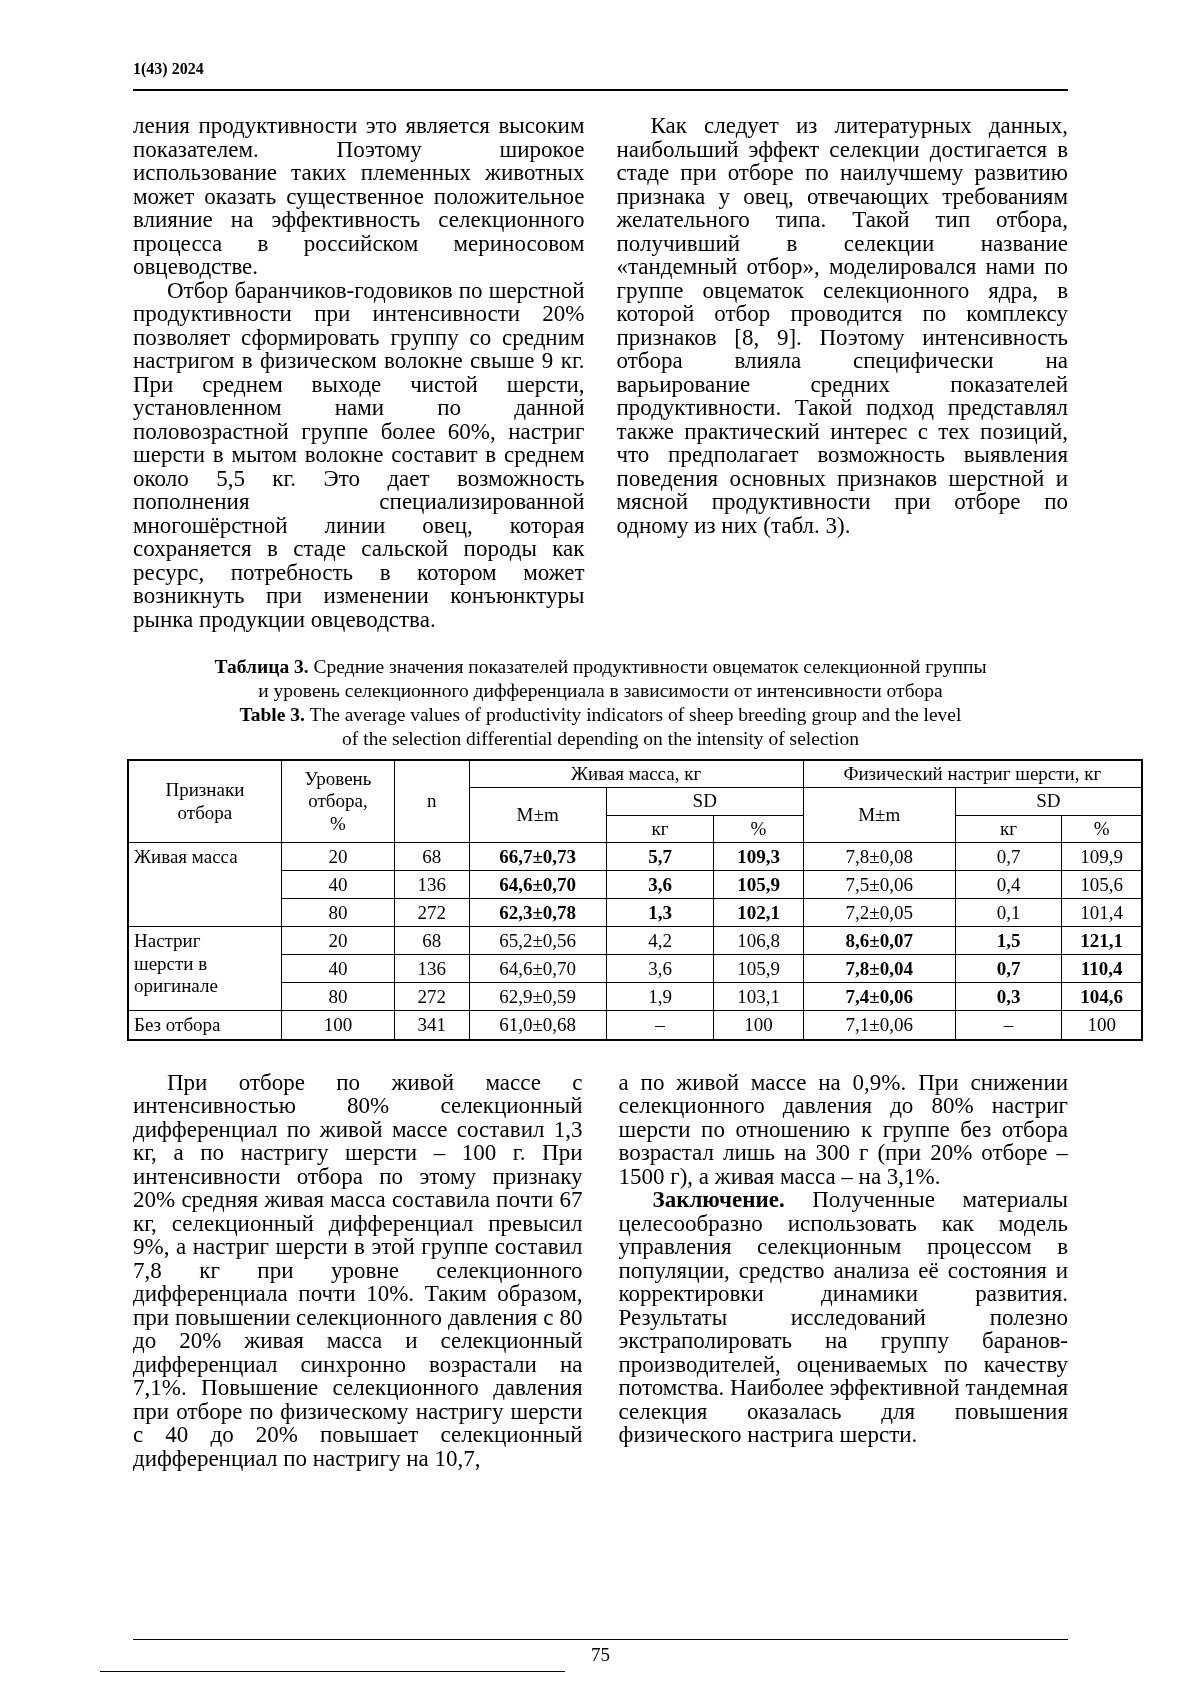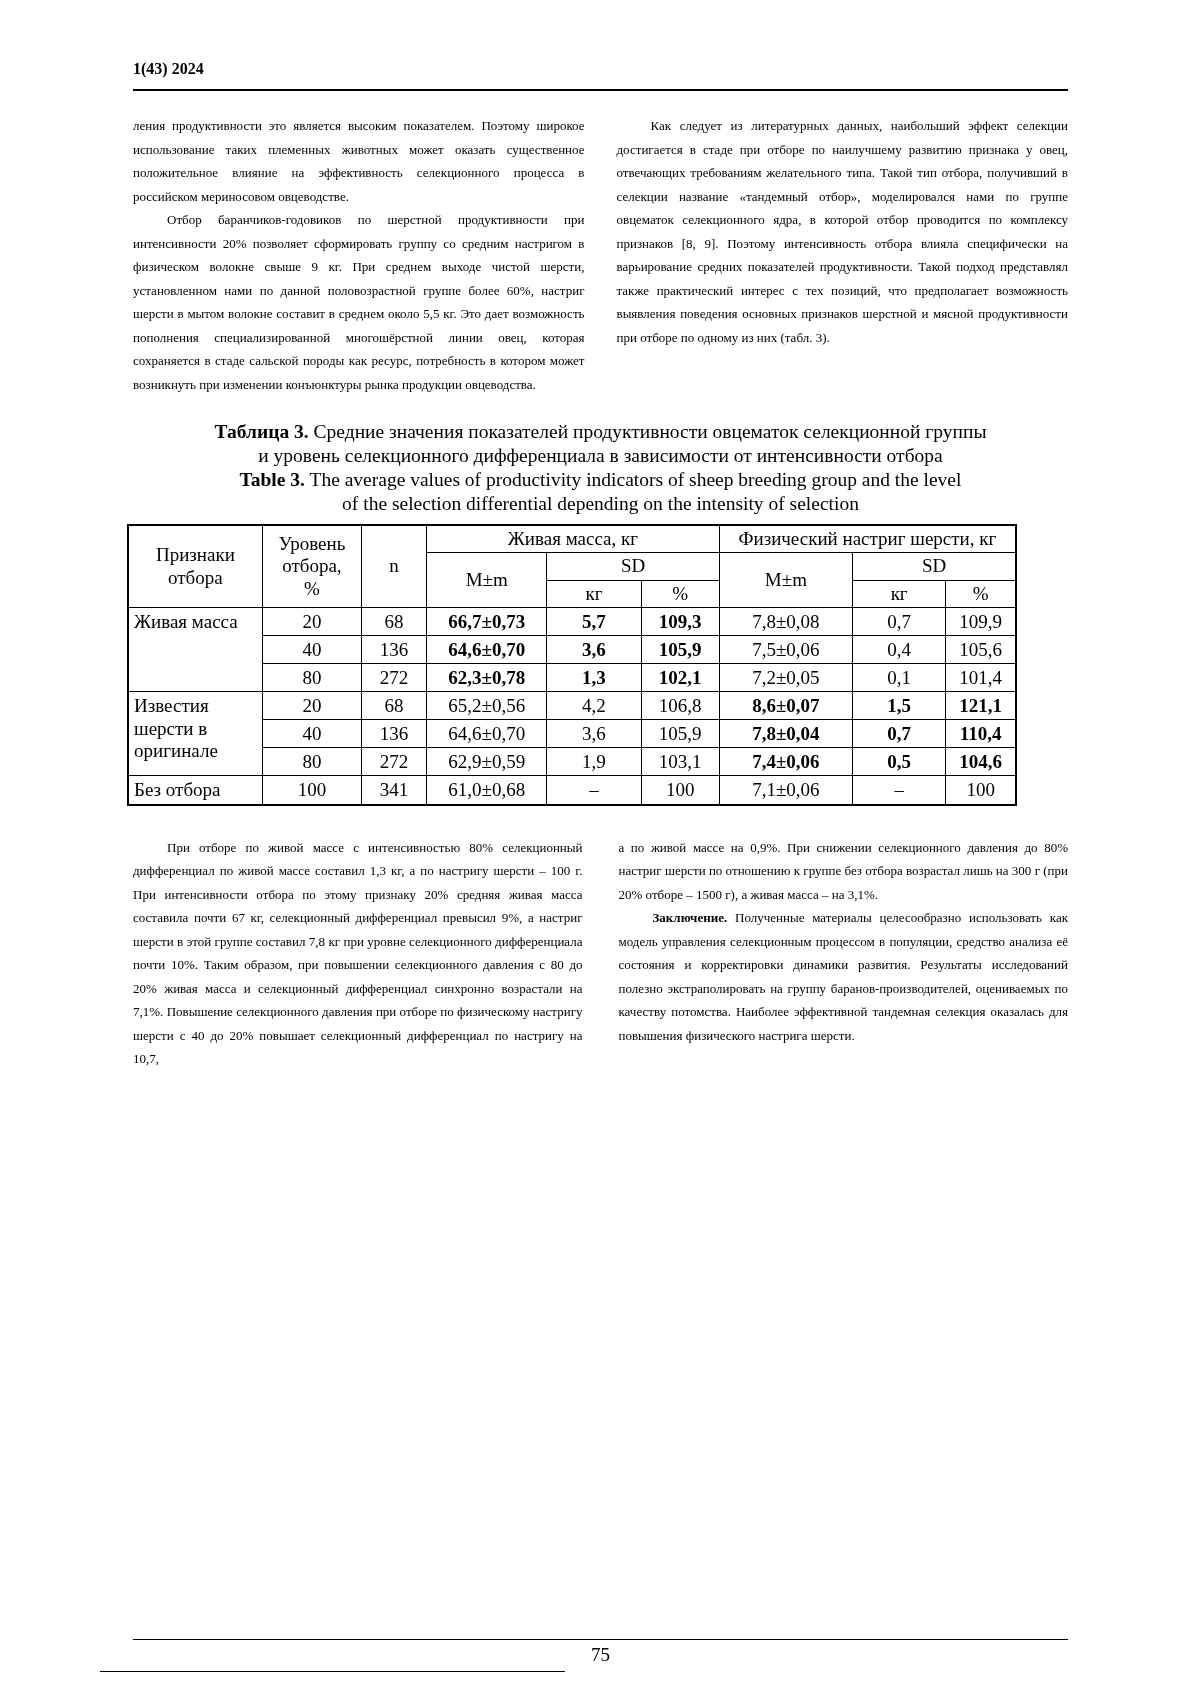--- a/index.html
+++ b/index.html
@@ -21,34 +21,34 @@
     display:flex; justify-content:space-between; align-items:flex-end;
   }
   .issue { font-size:16px; font-weight:bold; padding-bottom:1px; white-space:nowrap; }
   .journal-title { text-align:right; font-size:20px; font-weight:bold; line-height:27px; }
   .header-rule { height:2px; background:#000; margin-top:10px; }
 
   
   .two-col {
     display:flex; gap:32px;
     margin-top:23px;
-    font-size:13px; line-height:23.5px;
+    font-size:23px; line-height:23.5px;
     text-align:justify;
   }
   .two-col .col { flex:1 1 0; min-width:0; }
   .col p { text-indent:34px; }
   .col p.noindent { text-indent:0; }
   .b { font-weight:bold; }
 
   
   .caption { margin-top:24px; text-align:center; font-size:19.5px; line-height:24px; }
 
   
   .data-table {
-    width:890px; margin-left:-6px; margin-top:8px;
+    width:1016px; margin-left:-6px; margin-top:8px;
     border-collapse:collapse;
     border:2px solid #000;
     table-layout:fixed;
     font-size:19px;
   }
   .data-table th, .data-table td {
     border:1px solid #000;
     text-align:center; vertical-align:middle;
     font-weight:normal;
     padding:2px 3px;
@@ -162,21 +162,21 @@
             <td>80</td>
             <td>272</td>
             <td class="b">62,3±0,78</td>
             <td class="b">1,3</td>
             <td class="b">102,1</td>
             <td>7,2±0,05</td>
             <td>0,1</td>
             <td>101,4</td>
           </tr>
           <tr>
-            <td rowspan="3" class="trait-cell">Известия
+            <td rowspan="3" class="trait-cell">Настриг
 шерсти в
 оригинале</td>
             <td>20</td>
             <td>68</td>
             <td>65,2±0,56</td>
             <td>4,2</td>
             <td>106,8</td>
             <td class="b">8,6±0,07</td>
             <td class="b">1,5</td>
             <td class="b">121,1</td>
@@ -191,21 +191,21 @@
             <td class="b">0,7</td>
             <td class="b">110,4</td>
           </tr>
           <tr>
             <td>80</td>
             <td>272</td>
             <td>62,9±0,59</td>
             <td>1,9</td>
             <td>103,1</td>
             <td class="b">7,4±0,06</td>
-            <td class="b">0,5</td>
+            <td class="b">0,3</td>
             <td class="b">104,6</td>
           </tr>
           <tr>
             <td rowspan="1" class="trait-cell">Без отбора</td>
             <td>100</td>
             <td>341</td>
             <td>61,0±0,68</td>
             <td>–</td>
             <td>100</td>
             <td>7,1±0,06</td>

